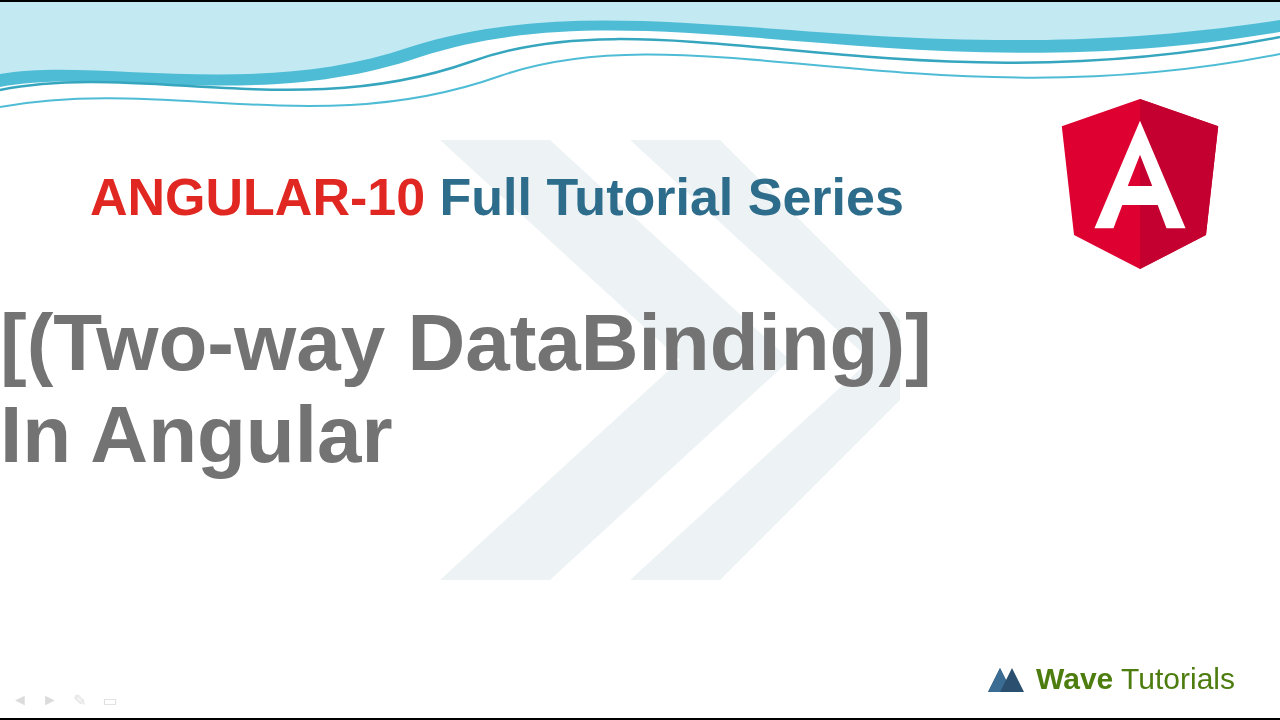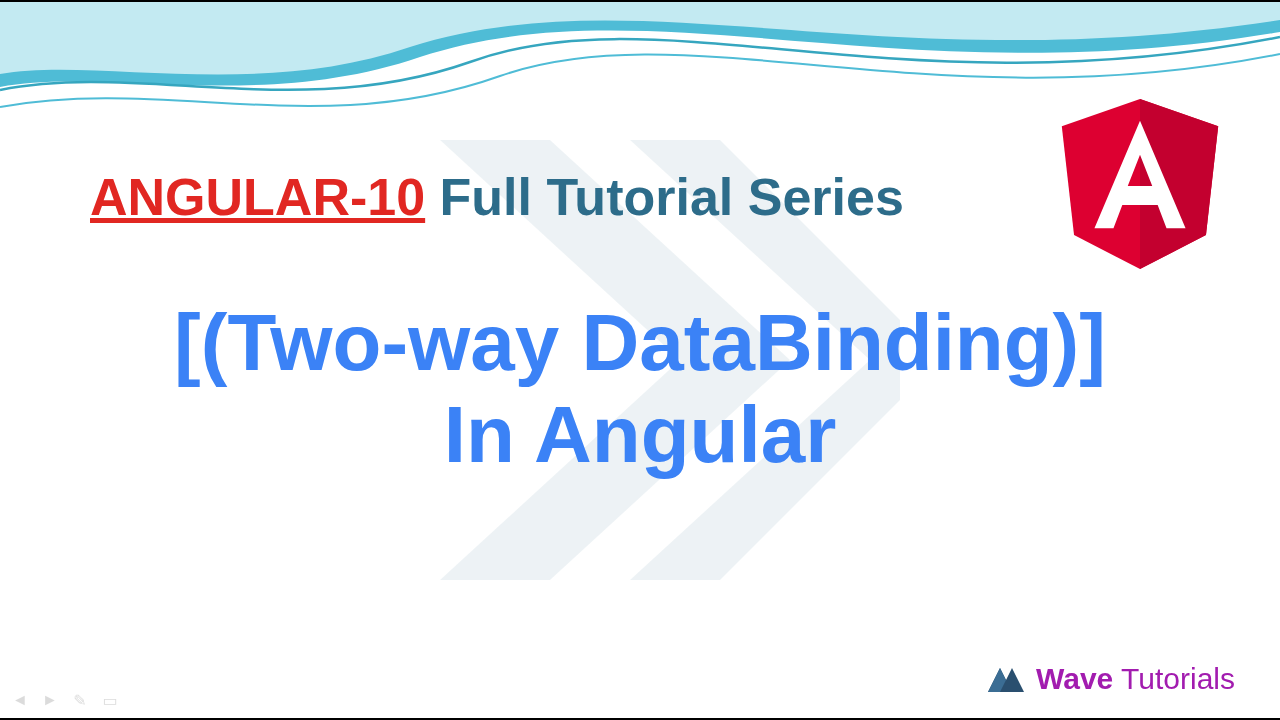--- a/index.html
+++ b/index.html
@@ -31,40 +31,40 @@
     top: 90px; right: 55px;
     width: 170px; height: 180px;
   }
   .series-line {
     position: absolute;
     top: 165px; left: 90px;
     font-size: 52px;
     font-weight: 700;
     color: #2d6c8a;
   }
-  .series-line .red { color: #e12722; text-decoration: underline; }
+  .series-line .red { color: #e12722; }
   .series-line .blue { font-weight: 700; }
   .main-title {
     position: absolute;
     top: 295px; left: 0; right: 0;
-    text-align: center;
-    color: #3b82f6;
+    text-align: left;
+    color: #737373;
     font-size: 80px;
     font-weight: 700;
     line-height: 1.15;
     white-space: pre-line;
   }
   .brand {
     position: absolute;
     bottom: 22px; right: 45px;
     display: flex; align-items: center; gap: 10px;
   }
   .brand-text {
     font-size: 30px;
-    color: #a21caf;
+    color: #4d7c0f;
     font-weight: 600;
   }
   .brand-text .light { font-weight: 400; }
   .brand-mark { width: 40px; height: 34px; }
   .nav-controls {
     position: absolute;
     bottom: 8px; left: 12px;
     display: flex; gap: 14px;
     color: #b9b9b9;
     font-size: 16px;

